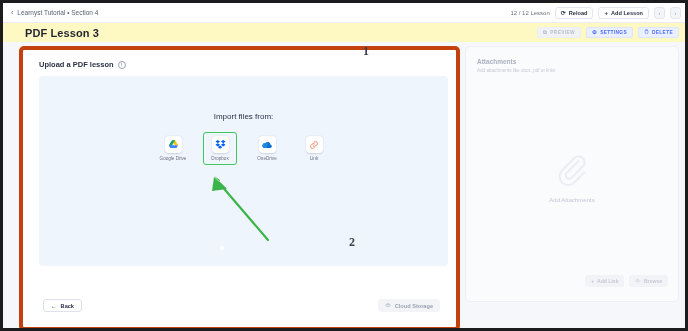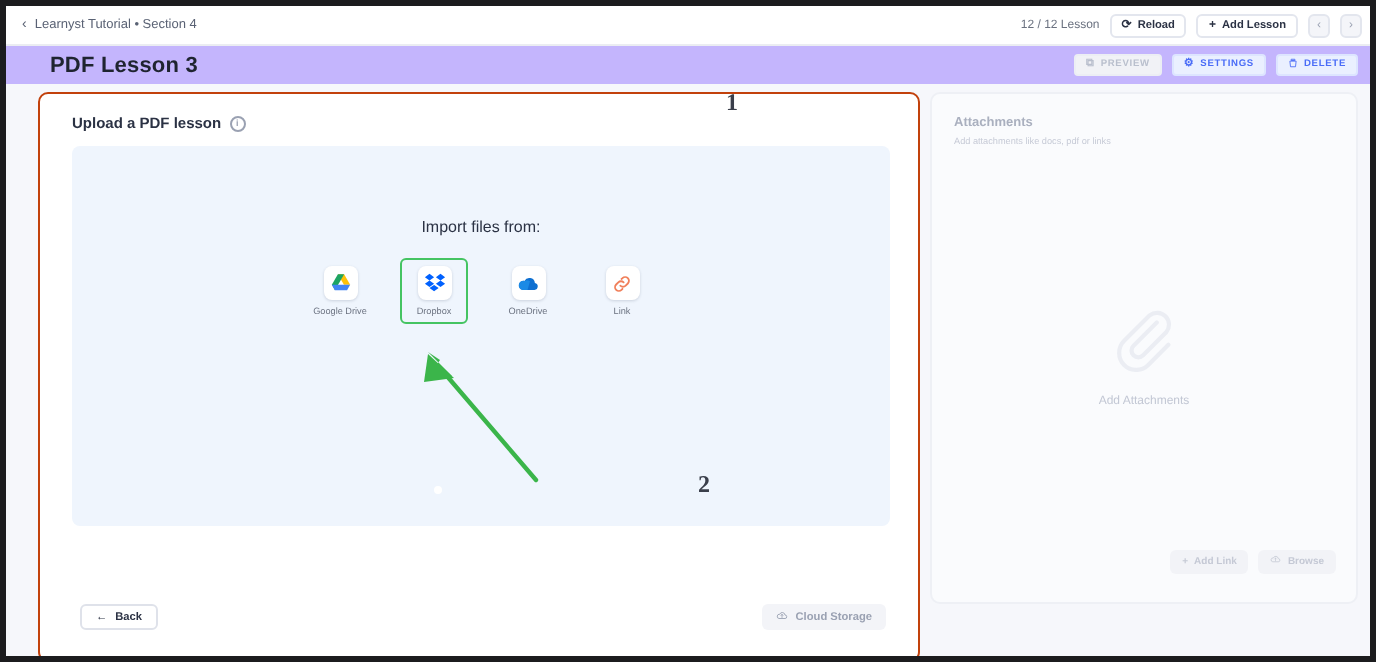--- a/index.html
+++ b/index.html
@@ -43,40 +43,40 @@
     width:11px;height:12px;
     border:1px solid #e3e6ee;border-radius:3px;
     background:#f4f5f9;color:#9aa1b2;
     font-size:6px;display:flex;align-items:center;justify-content:center;
     box-sizing:border-box;
   }
 
   
   .headerrow{
     position:absolute;left:0;top:20px;width:682px;height:19px;
-    background:#c4b5fd;
+    background:#fef9c3;
     display:flex;align-items:center;
     box-sizing:border-box;padding:0 6px 0 22px;
   }
   .page-title{font-size:11px;font-weight:bold;color:#1f2430;letter-spacing:.1px;}
   .header-actions{margin-left:auto;display:flex;align-items:center;gap:5px;}
   .act{
     display:flex;align-items:center;gap:3px;
     height:11px;padding:0 5px;border-radius:2px;
     font-size:4.8px;font-weight:bold;letter-spacing:.35px;
     box-sizing:border-box;
   }
   .act.ghost{background:#f1f2f6;color:#b9bfcd;border:1px solid #eceef4;}
   .act.solid{background:#eaf0ff;color:#4a6cf7;border:1px solid #dde5ff;}
   .act .gl{font-size:5.5px;line-height:1;}
 
   
   .card{
     position:absolute;left:16px;top:43px;width:441px;height:285px;
-    background:#ffffff;border:1px solid #c2410c;border-radius:5px;
+    background:#ffffff;border:4px solid #c2410c;border-radius:5px;
     box-sizing:border-box;
   }
   .card-title{
     position:absolute;left:16px;top:10px;
     font-size:7.5px;font-weight:bold;color:#2b3244;
     display:flex;align-items:center;gap:4px;
   }
   .info-i{
     width:6px;height:6px;border-radius:50%;
     border:.8px solid #9aa1b2;color:#9aa1b2;

